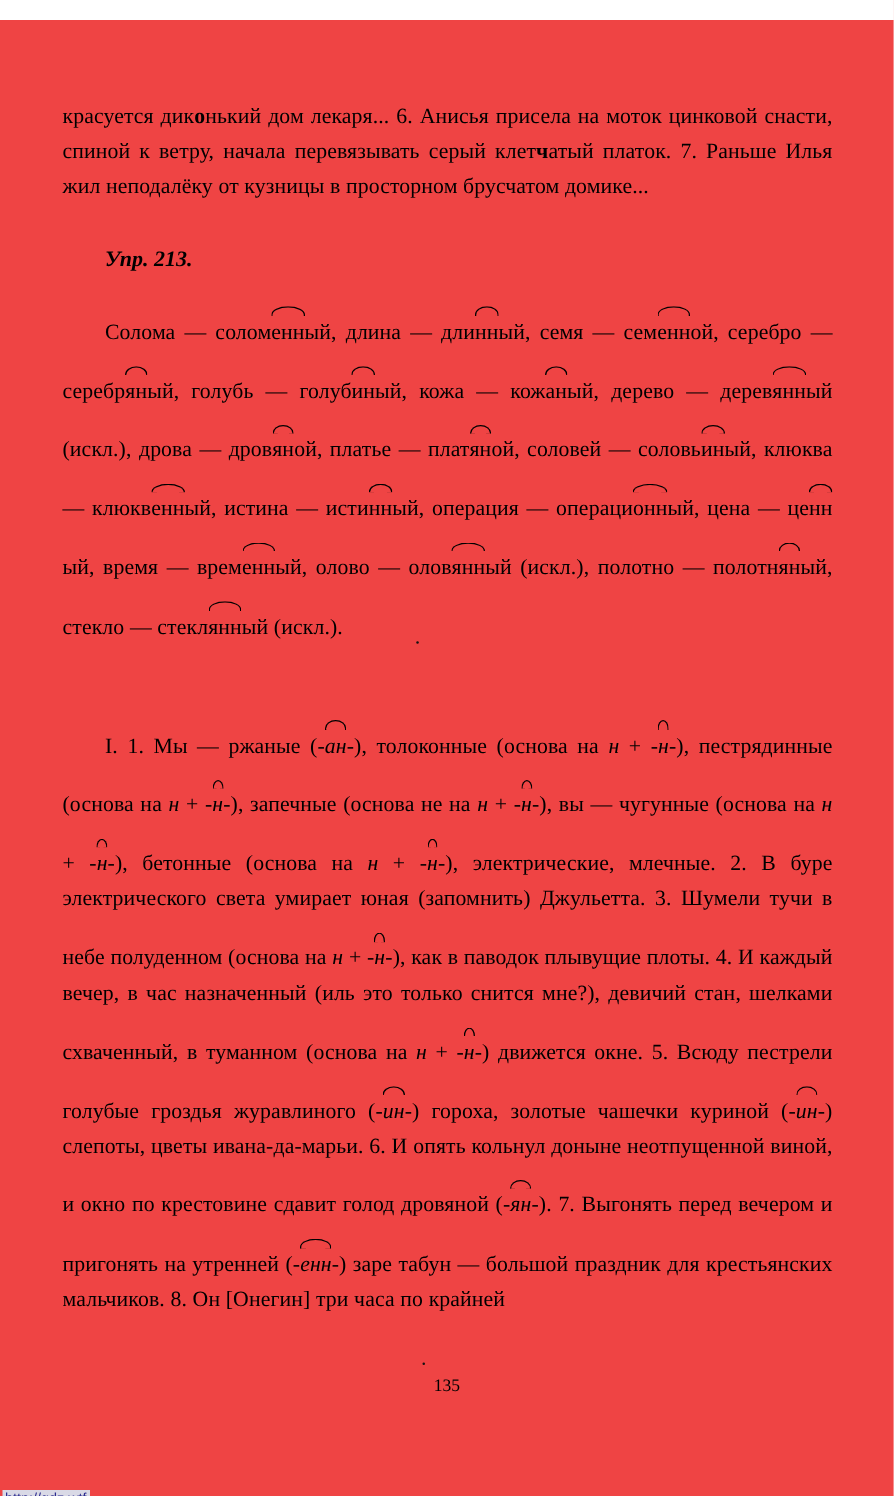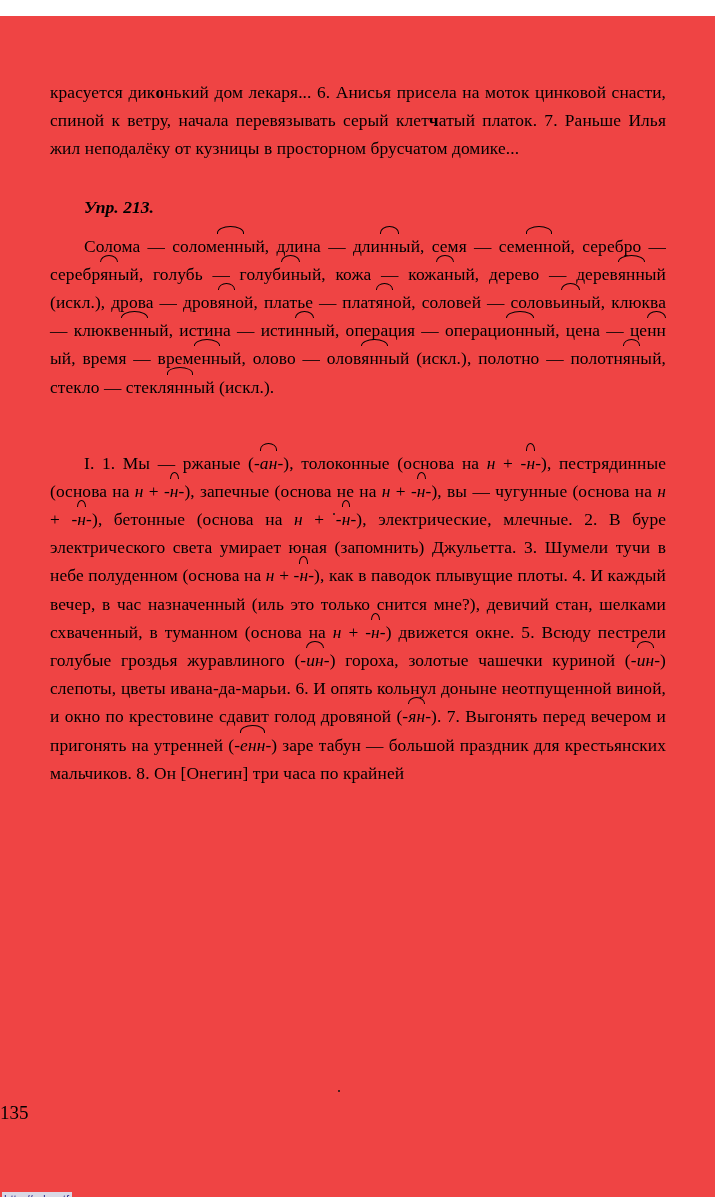--- a/index.html
+++ b/index.html
@@ -50,20 +50,21 @@
   .first-line-indent {
     display: inline-block;
     width: 34px;
   }
 
   
   .arc {
     position: relative;
     display: inline-block;
     white-space: nowrap;
+    margin-top: 19px;
   }
   .arc::before {
     content: "";
     position: absolute;
     left: 0;
     right: 0;
     top: -0.30em;
     height: 0.42em;
     border: 1.15px solid #000;
     border-bottom: none;
@@ -71,22 +72,22 @@
     border-top-right-radius: 52% 96%;
     box-sizing: border-box;
   }
   .ital { font-style: italic; }
 
   .pagenum {
     position: absolute;
     left: 0;
     top: 1086px;
     width: 715px;
-    text-align: left;
-    font-size: 19px;
+    text-align: center;
+    font-size: 14px;
   }
   .watermark {
     position: absolute;
     left: 2px;
     top: 1176px;
     font-family: Liberation Sans, sans-serif;
     font-size: 11.5px;
     color: #2b2b8f;
     background: #d9d9e6;
     padding: 1px 3px 1px 2px;

